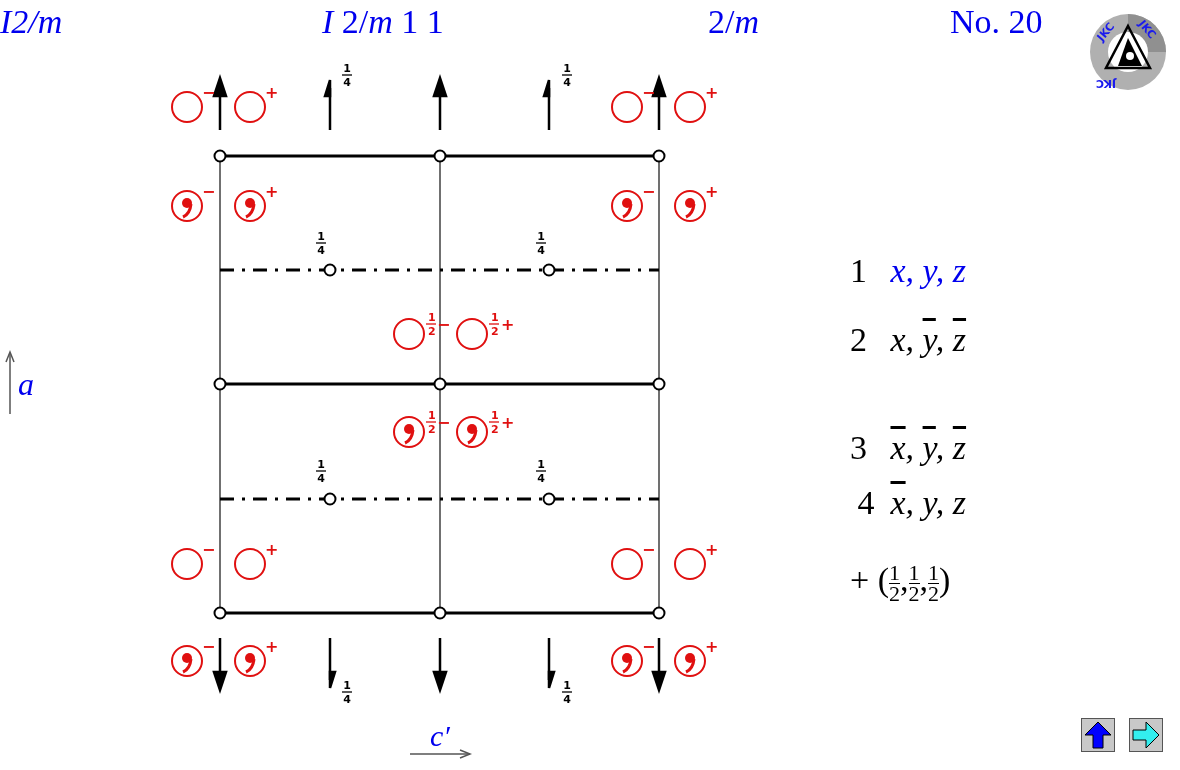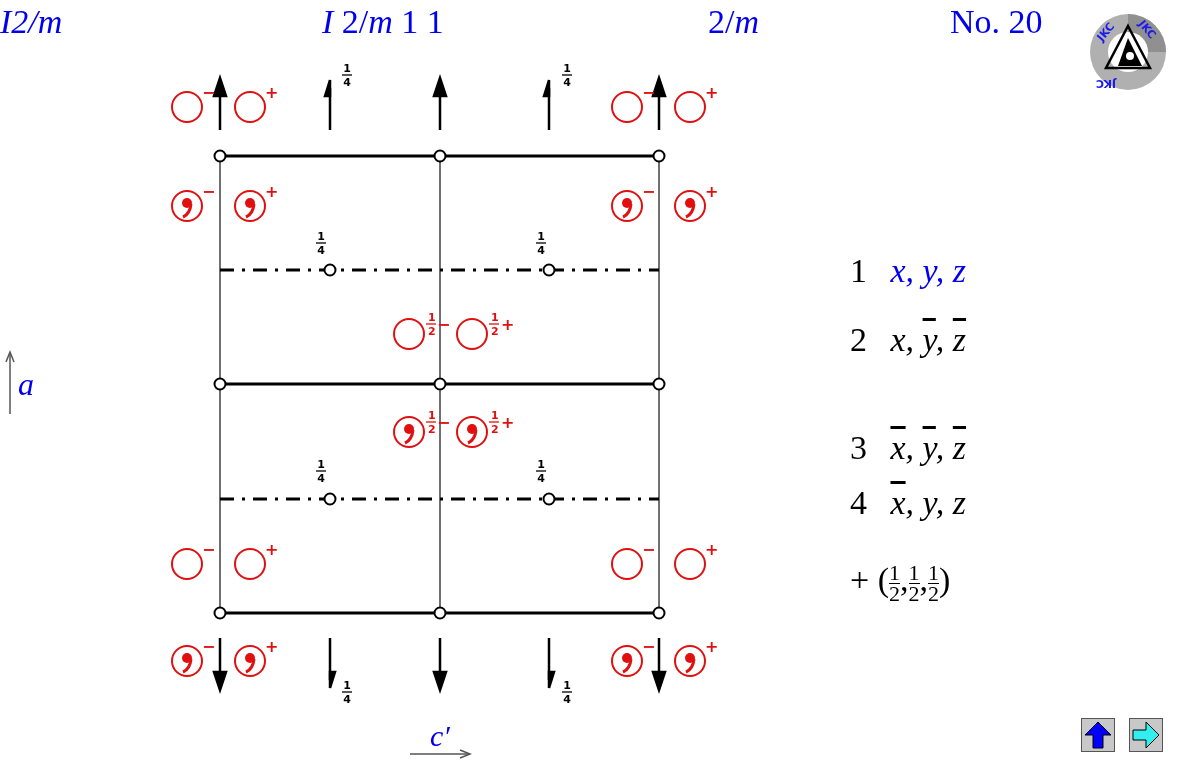--- a/index.html
+++ b/index.html
@@ -225,21 +225,21 @@
   <span class="coords blue"><span>x</span>, <span>y</span>, <span>z</span></span>
 </div>
 <div class="ops" style="top:320px;">
   <span class="num">2</span>
   <span class="coords"><span>x</span>, <span class="bar">y</span>, <span class="bar">z</span></span>
 </div>
 <div class="ops" style="top:406px;margin-top:22px;">
   <span class="num">3</span>
   <span class="coords"><span class="bar">x</span>, <span class="bar">y</span>, <span class="bar">z</span></span>
 </div>
-<div class="ops" style="top:483px;">
+<div class="ops" style="top:483px;text-align:center;">
   <span class="num">4</span>
   <span class="coords"><span class="bar">x</span>, <span>y</span>, <span>z</span></span>
 </div>
 <div class="ops" style="top:560px;">
   <span>+ (</span><span class="frac"><span>1</span><span class="den">2</span></span>,<span class="frac"><span>1</span><span class="den">2</span></span>,<span class="frac"><span>1</span><span class="den">2</span></span><span>)</span>
 </div>
 
 <div class="navbtn" style="left:1081px;">
   <svg width="32" height="32" viewBox="0 0 32 32">
     <polygon points="16,3 29,16 21,16 21,29 11,29 11,16 3,16" fill="#0000ff" stroke="#000" stroke-width="1"></polygon>

